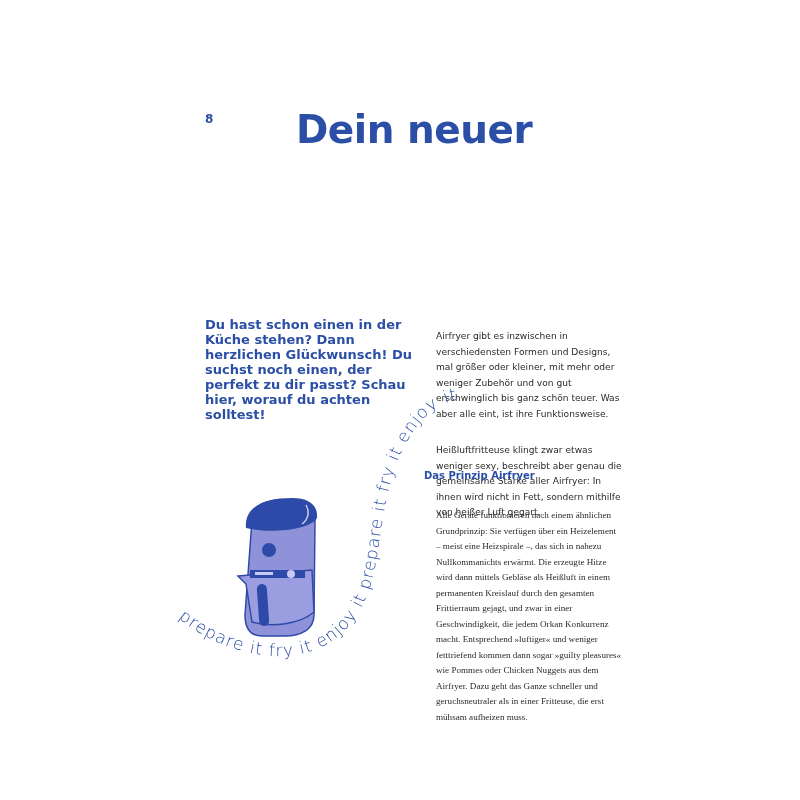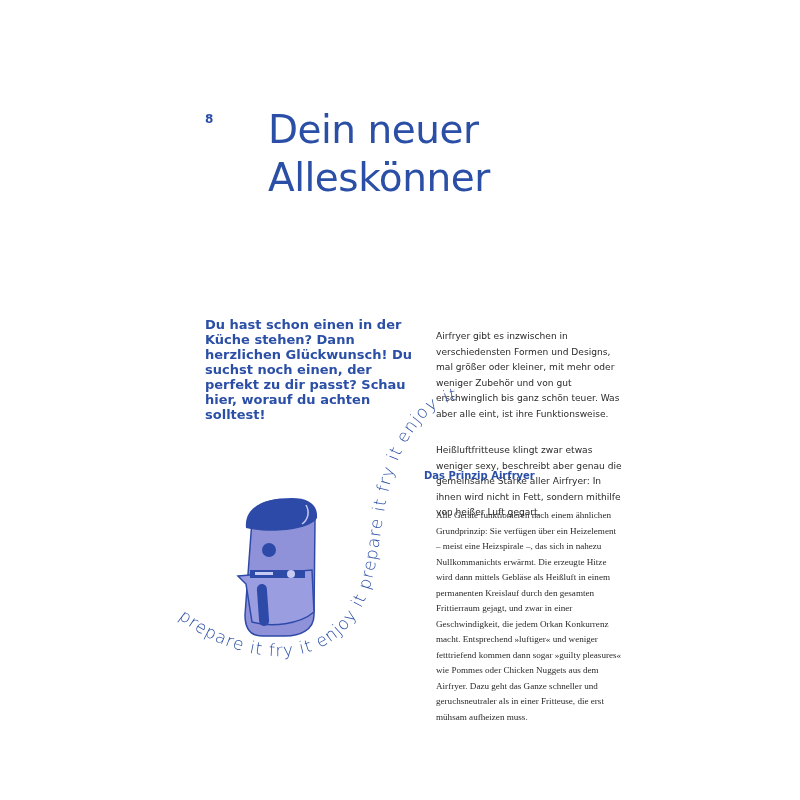--- a/index.html
+++ b/index.html
@@ -1,37 +1,36 @@
 <!DOCTYPE html>
 <html><head>
 <meta charset="utf-8">
 <style>
   html, body { margin:0; padding:0; background:#ffffff; }
   body { width:800px; height:800px; position:relative; overflow:hidden; font-family:"DejaVu Sans", sans-serif; }
   .page-number { position:absolute; left:205px; top:112px; font-size:12px; font-weight:bold; color:#2b4fa6; font-family:"DejaVu Sans", sans-serif; }
-  .title { position:absolute; left:268px; top:106px; margin:0; color:#2b4fa6; font-family:"DejaVu Sans", sans-serif; font-weight:normal; font-size:39px; line-height:48px; letter-spacing:-0.5px; }
+  .title { position:absolute; left:296px; top:106px; margin:0; color:#2b4fa6; font-family:"DejaVu Sans", sans-serif; font-weight:bold; font-size:39px; line-height:48px; letter-spacing:-0.5px; }
   .title span { display:block; }
   .intro { position:absolute; left:205px; top:317px; width:215px; color:#2b4fa6; font-size:13px; line-height:15px; font-weight:bold; font-family:"DejaVu Sans", sans-serif; }
   .col { position:absolute; left:424px; width:210px; color:#2a2a2a; font-size:9.1px; line-height:15.5px; font-family:"DejaVu Sans", sans-serif; }
   .col p { margin:12px; }
   .p1 { top:317px; }
   .p2 { top:431px; }
   .subhead { position:absolute; left:424px; top:470px; color:#2b4fa6; font-size:10px; font-weight:bold; font-family:"DejaVu Sans", sans-serif; }
   .p3 { top:496px;font-family:Liberation Serif, serif; }
   .deco { position:absolute; left:0; top:0; width:800px; height:800px; pointer-events:none; }
   .curve-text { font-family:"DejaVu Sans", sans-serif; font-size:17px; fill:#2b4fa6; font-weight:300; letter-spacing:1px; }
 </style>
 </head>
 <body>
 
 <div class="page-number">8</div>
 
 <h1 class="title">
   <span>Dein neuer</span>
-  <span>Alleskönner</span>
 </h1>
 
 <div class="intro">Du hast schon einen in der Küche stehen? Dann herzlichen Glückwunsch! Du suchst noch einen, der perfekt zu dir passt? Schau hier, worauf du achten solltest!</div>
 
 <div class="col p1">
     <p>Airfryer gibt es inzwischen in verschiedensten Formen und Designs, mal größer oder kleiner, mit mehr oder weniger Zubehör und von gut erschwinglich bis ganz schön teuer. Was aber alle eint, ist ihre Funktionsweise.</p>
   </div>
 
 <div class="col p2">
     <p>Heißluftfritteuse klingt zwar etwas weniger sexy, beschreibt aber genau die gemeinsame Stärke aller Airfryer: In ihnen wird nicht in Fett, sondern mithilfe von heißer Luft gegart.</p>

